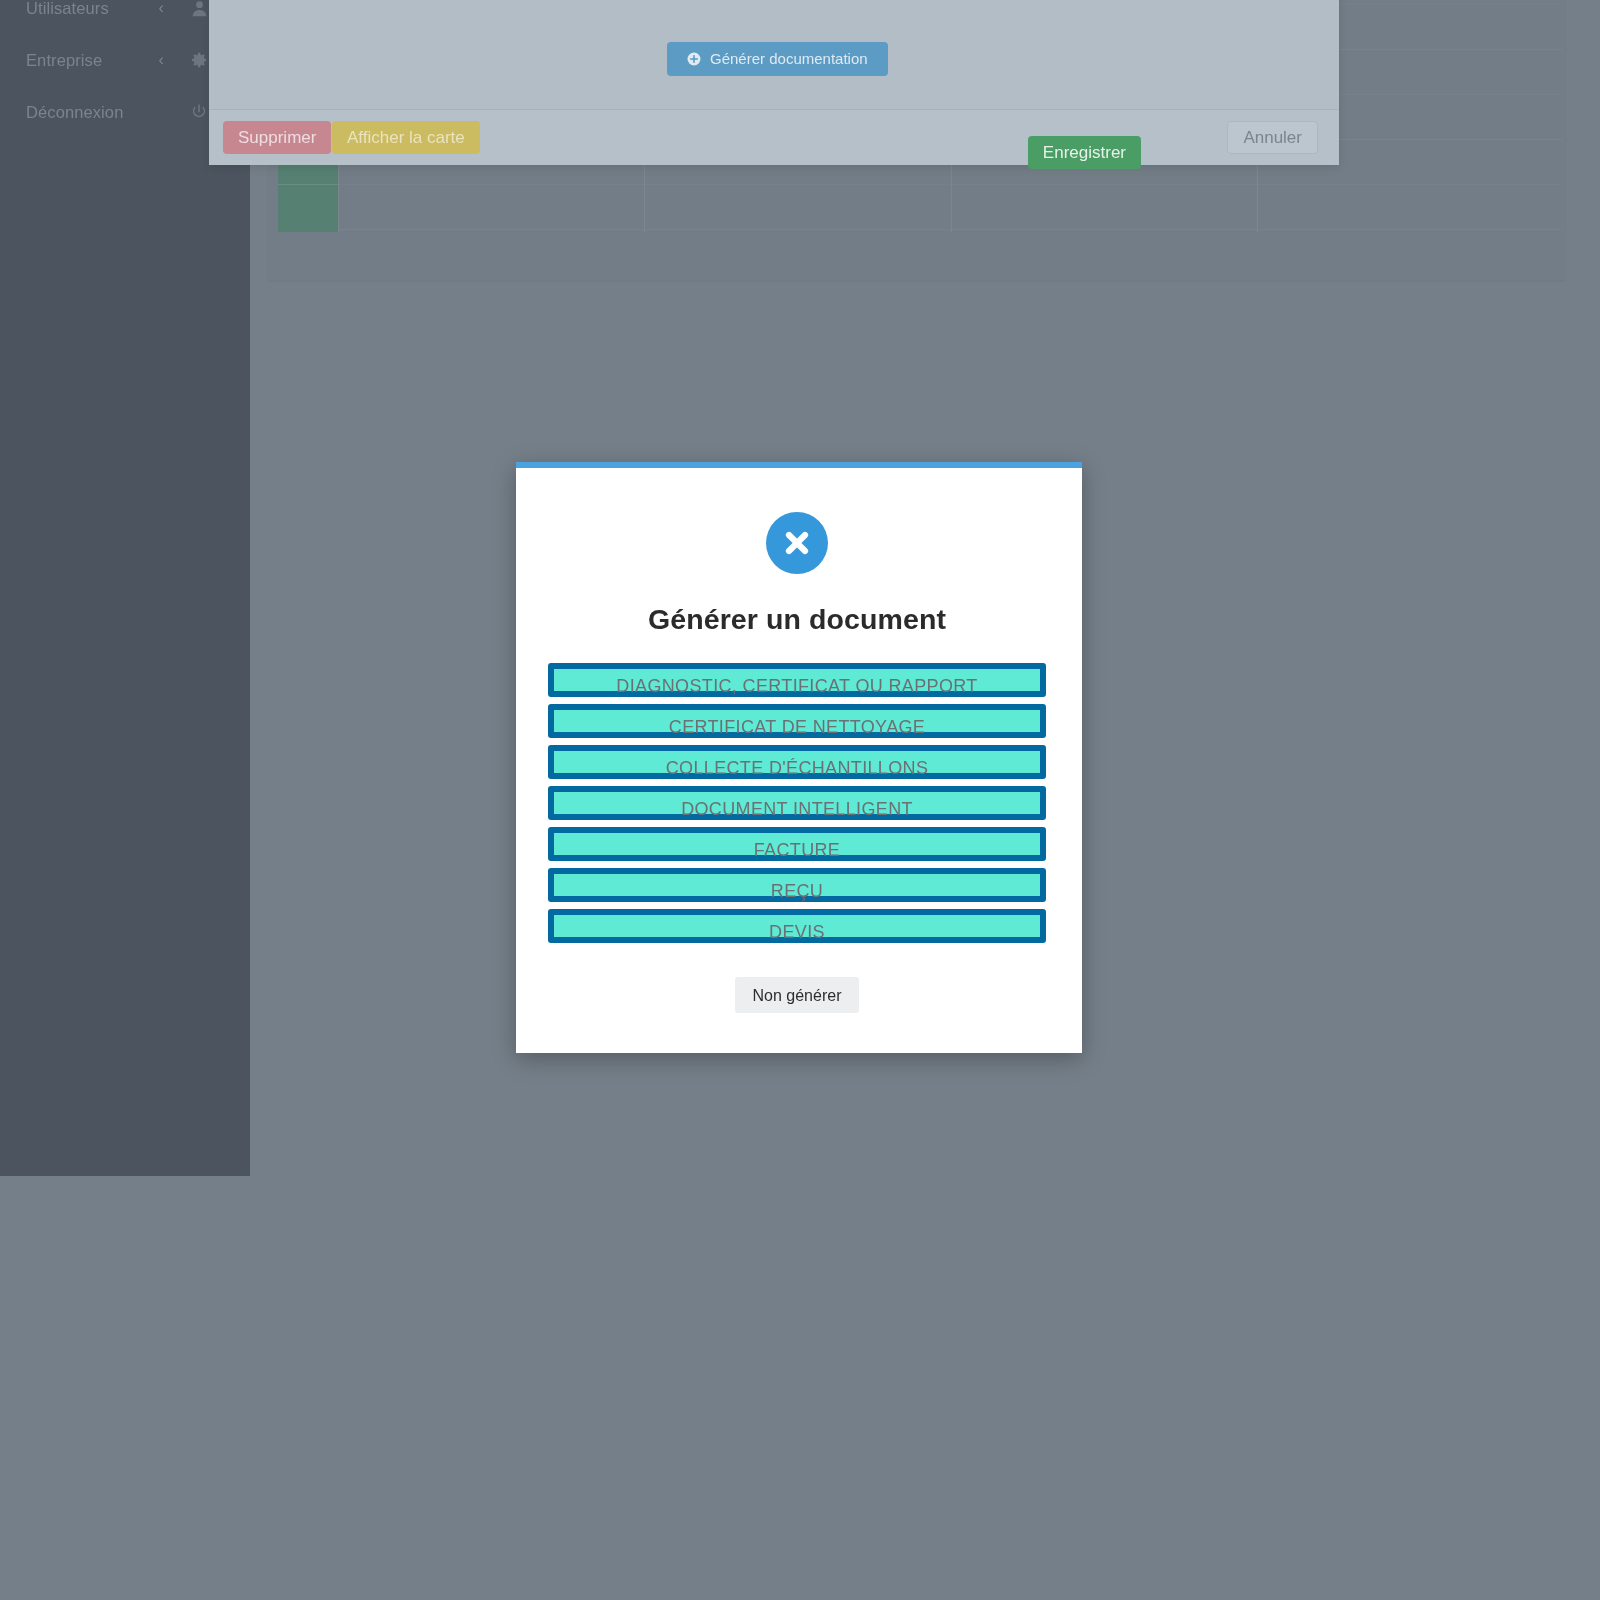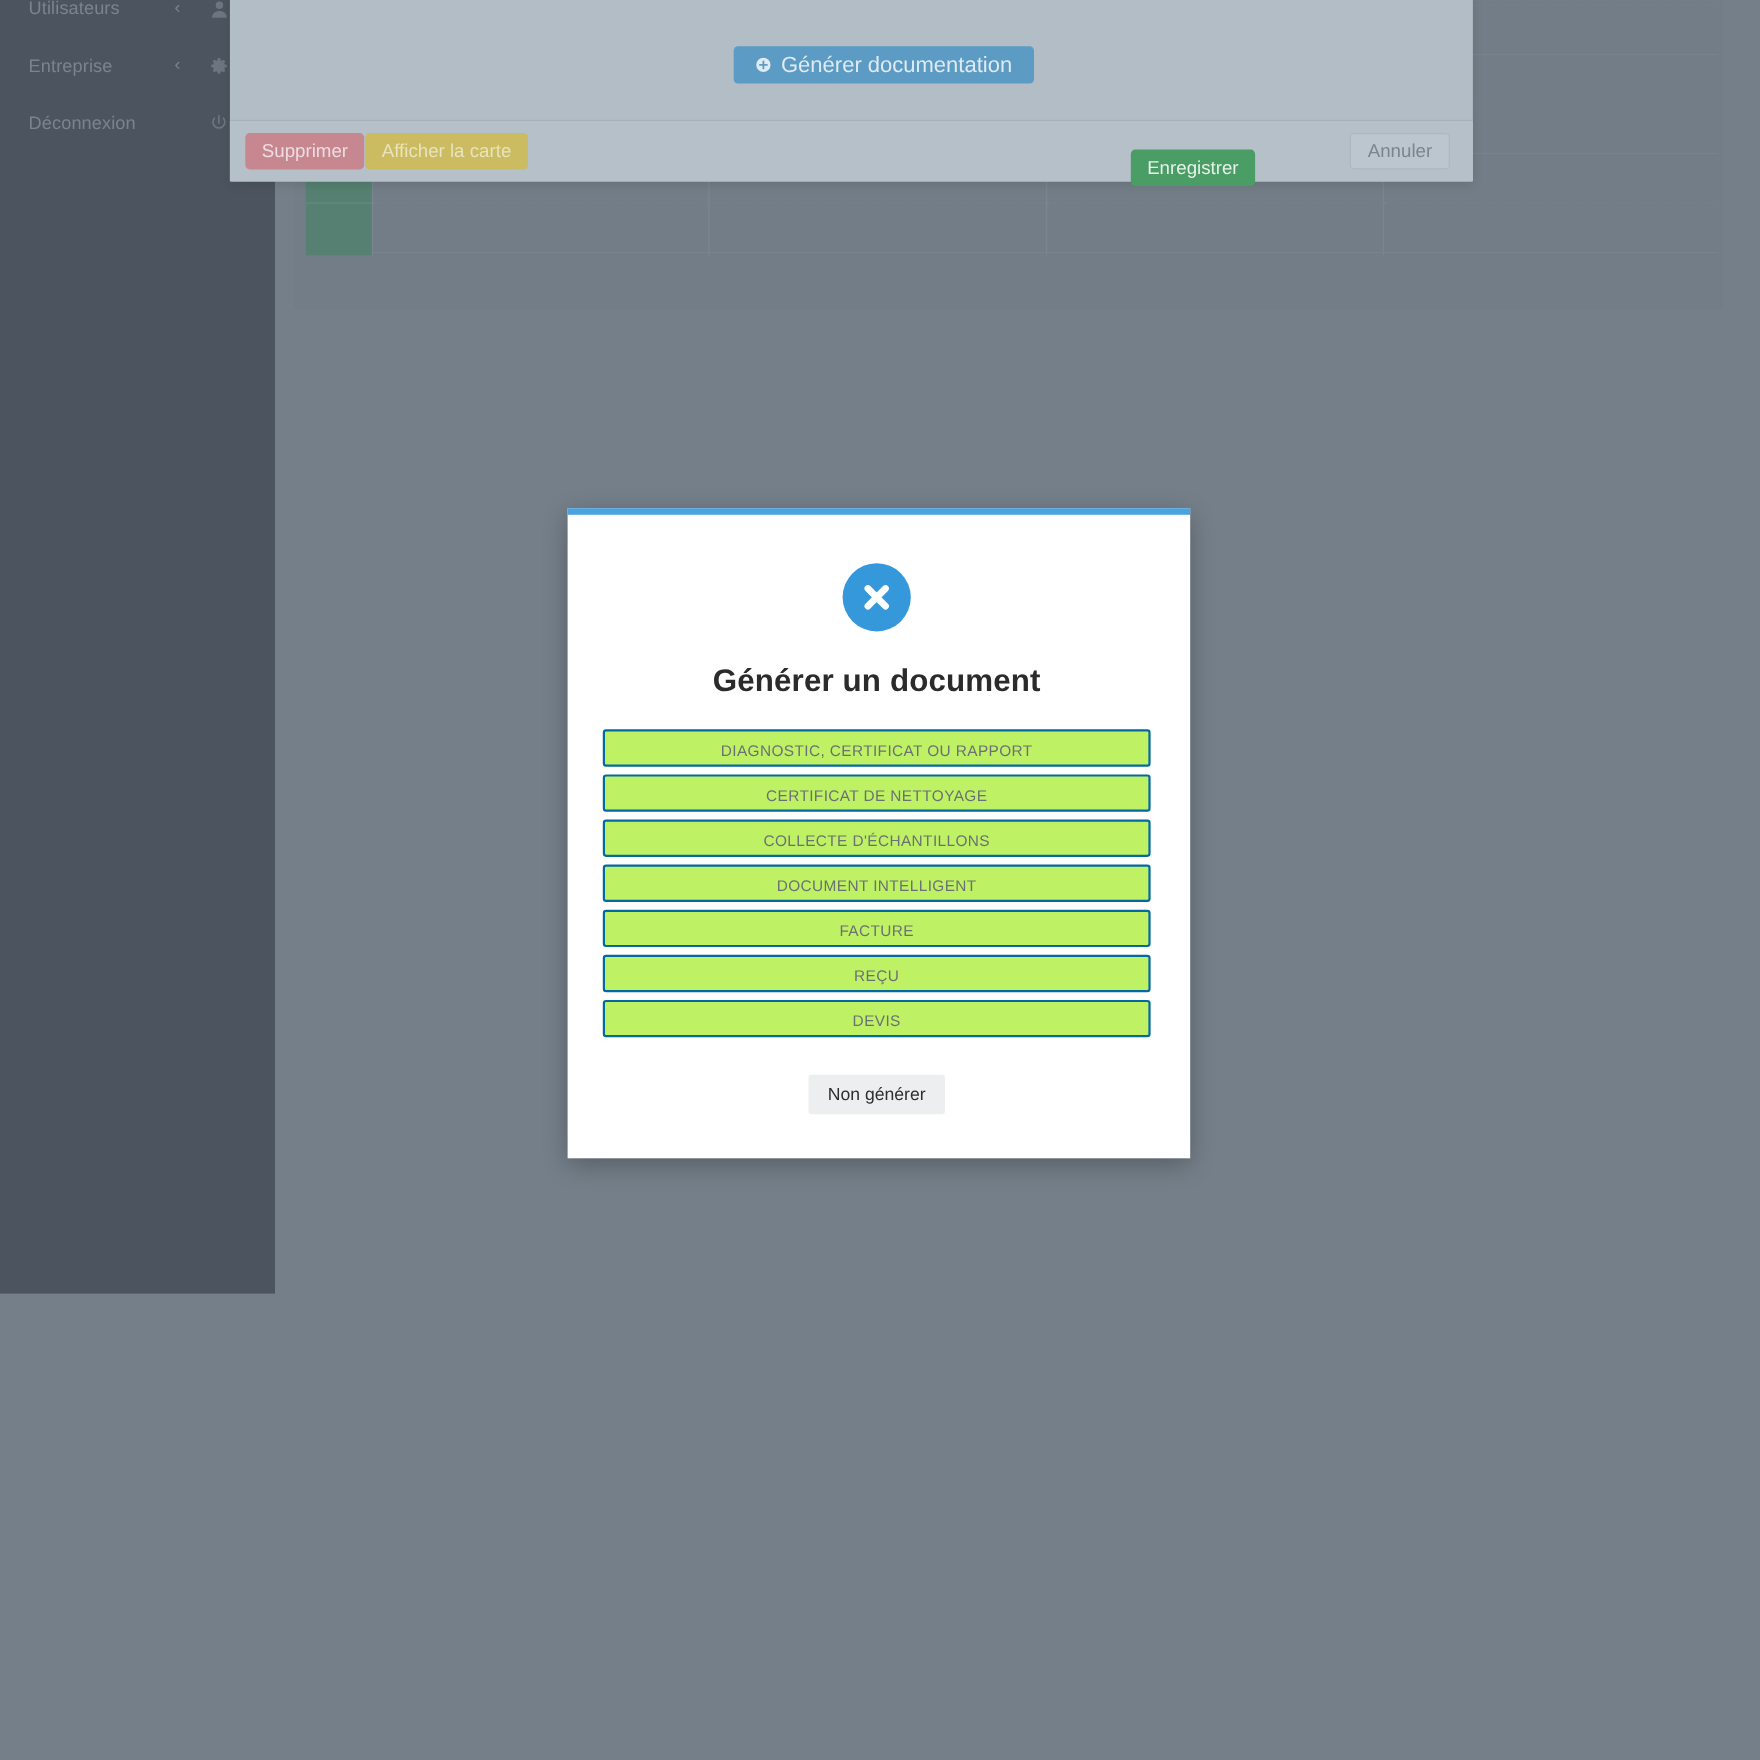--- a/index.html
+++ b/index.html
@@ -140,21 +140,21 @@
     position: absolute;
     left: 458px;
     top: 162px;
     padding: 0 20px;
     height: 34px;
     line-height: 34px;
     background: #5b9bc4;
     color: #dfeaf2;
     border: none;
     border-radius: 4px;
-    font-size: 20px;
+    font-size: 15px;
     display: flex;
     align-items: center;
     gap: 9px;
     cursor: pointer;
   }
   .plus-icon {
     display: inline-flex;
     width: 14px; height: 14px;
     align-items: center; justify-content: center;
   }
@@ -231,25 +231,25 @@
   .modal-options {
     margin: 27px 32px 0 32px;
   }
   .option-btn {
     display: block;
     width: 100%;
     box-sizing: border-box;
     height: 34px;
     line-height: 32px;
     margin-bottom: 7px;
-    background: #bef264;
-    border: 2px solid #0369a1;
+    background: #5eead4;
+    border: 6px solid #0369a1;
     border-radius: 3px;
     color: #6b7075;
-    font-size: 14px;
+    font-size: 18px;
     text-align: center;
     letter-spacing: .35px;
     font-family: "Liberation Sans", sans-serif;
     cursor: pointer;
   }
 
   .modal-footer {
     display: flex;
     justify-content: center;
     margin-top: 34px;

